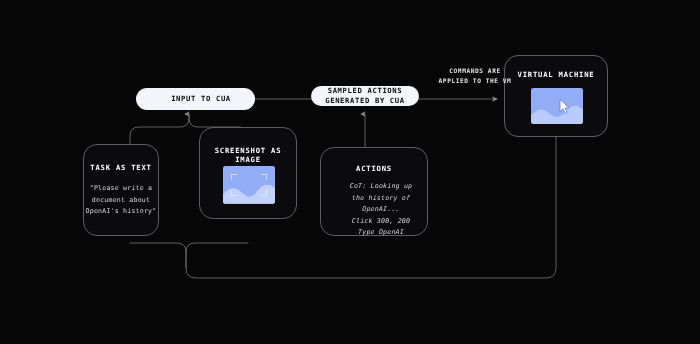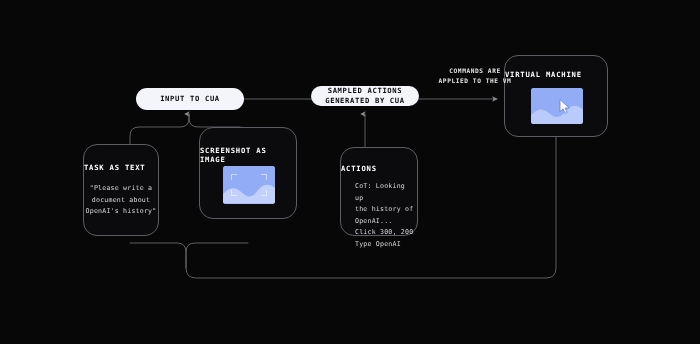--- a/index.html
+++ b/index.html
@@ -30,37 +30,38 @@
   .card{
     position:absolute;
     background:#0b0b0d;
     border:1px solid #5d5d63;
     border-radius:14px;
     z-index:3;
     box-sizing:border-box;
   }
   .card-title{
     position:absolute;left:0;right:0;
+    text-align:center;
     color:#ffffff;
     font-size:7.2px;
     letter-spacing:.11em;
     font-weight:700;
   }
   .card-body{
     position:absolute;left:0;right:0;
     text-align:center;
     color:#d8d8dc;
     font-size:6.6px;
     line-height:1.75;
     letter-spacing:.03em;
     white-space:pre-line;
   }
   .card-body.left{
-    text-align:left;
-    left:14px;right:0;
+    text-align:center;
+    left:14px;right:0;font-style:italic;
   }
 
   .thumb{
     position:absolute;
     background:linear-gradient(#8ea9f5,#7f9cf2);
     overflow:hidden;
   }
   .thumb .sky{position:absolute;inset:0;background:#93acf6;}
   .thumb .hill{position:absolute;left:0;right:0;bottom:0;height:62%;}
   .thumb .frame{
@@ -117,21 +118,21 @@
       <path d="M248,145 L248,136 Q248,127 239,127 L198,127 Q189,127 189,118 L189,114"></path>
 
       <path d="M365,148 L365,114" marker-end="url(#arrowUp)"></path>
 
       <path d="M556,137 L556,268 Q556,278 546,278 L196,278 Q186,278 186,268 L186,252 Q186,243 177,243 L130,243"></path>
 
       <path d="M186,268 L186,252 Q186,243 195,243 L248,243"></path>
     </g>
   </svg>
 
-  <div class="pill" style="left:136px;top:88px;width:108px;height:22px;">
+  <div class="pill" style="left:136px;top:88px;width:108px;height:22px;padding-left:11px;">
     <span>INPUT TO CUA</span>
   </div>
 
   <div class="pill" style="left:311px;top:86px;width:108px;height:20px;white-space:pre-line;">
     <span>SAMPLED ACTIONS
 GENERATED BY CUA</span>
   </div>
 
   <div class="card" style="left:504px;top:55px;width:104px;height:82px;">
     <div class="card-title" style="top:14px;">VIRTUAL MACHINE</div>
@@ -165,21 +166,21 @@
       </svg>
       <div class="frame corners">
         <span class="corner tl"></span>
           <span class="corner tr"></span>
         <span class="corner bl"></span>
           <span class="corner br"></span>
       </div>
     </div>
   </div>
 
-  <div class="card" style="left:320px;top:147px;width:78px;height:89px;margin-left:20px;">
+  <div class="card" style="left:320px;top:147px;width:108px;height:89px;">
     <div class="card-title" style="top:16px;">ACTIONS</div>
     <div class="card-body left" style="top:33px;">CoT: Looking up
 the history of
 OpenAI...
 Click 300, 200
 Type OpenAI</div>
   </div>
 
 </div>
 

